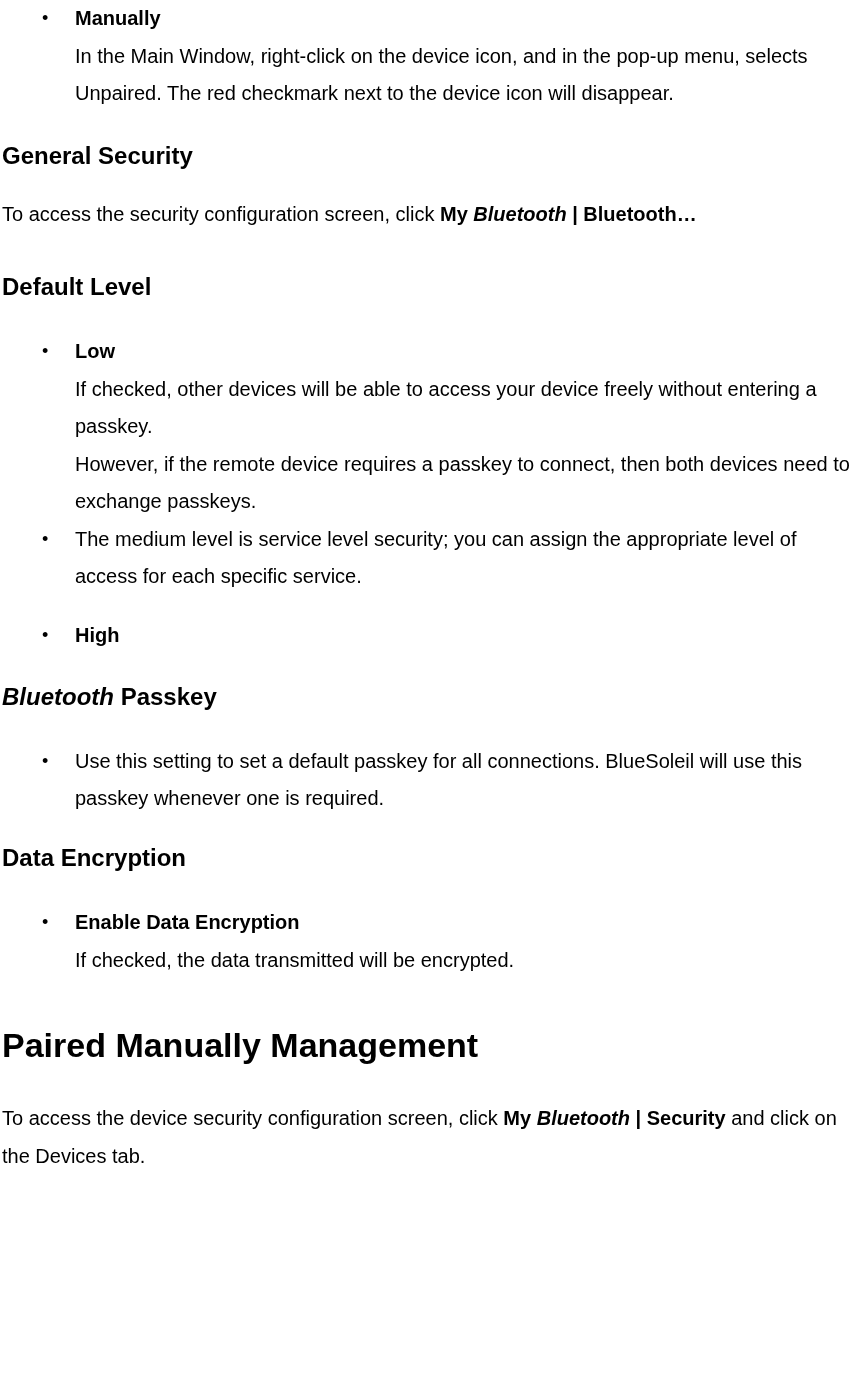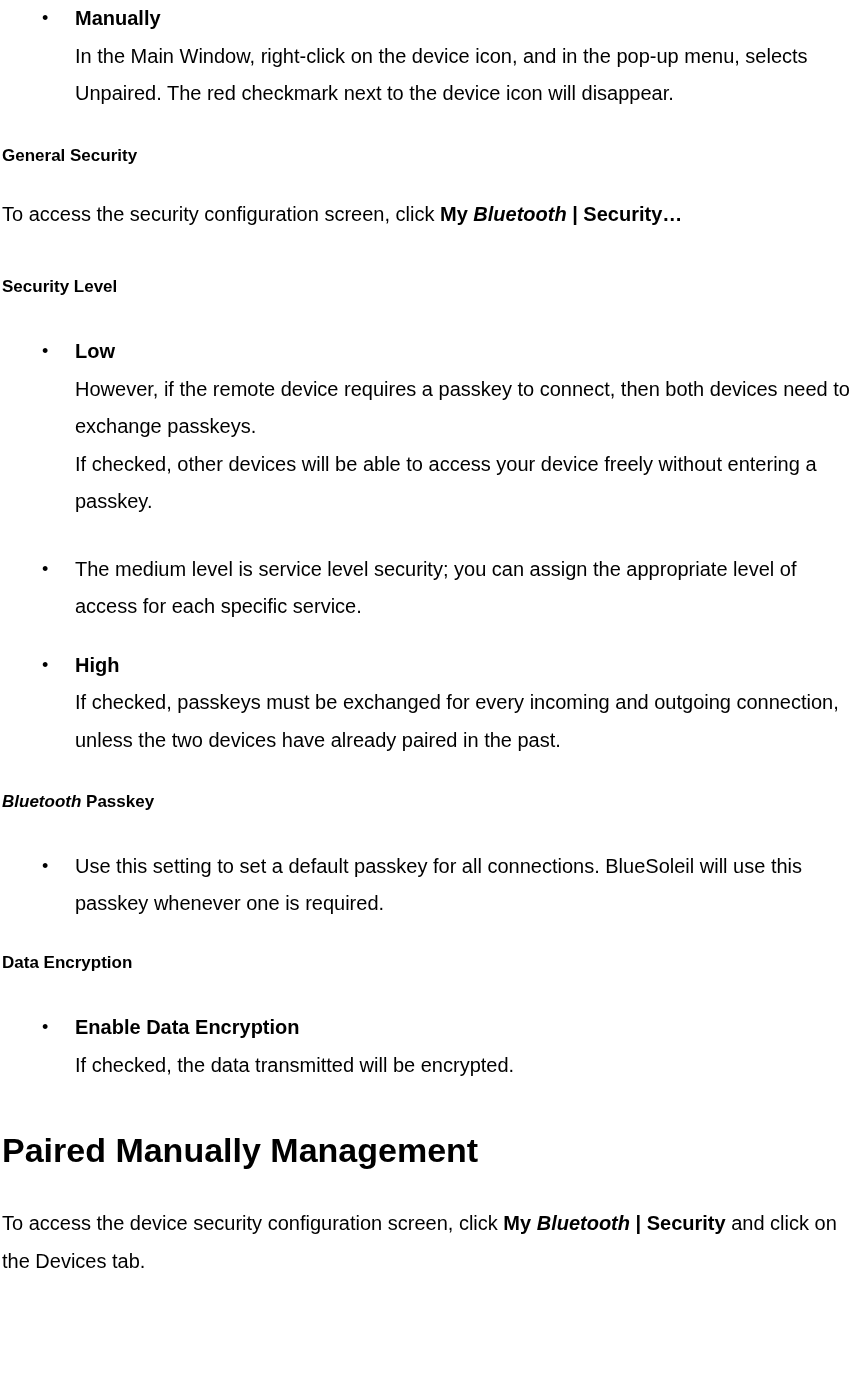--- a/index.html
+++ b/index.html
@@ -22,36 +22,36 @@
     left: 40px;
     top: 0;
     width: 20px;
     text-align: left;
     font-size: 18px;
   }
   .li-title { font-weight: bold; }
   .li-body { margin: 0; }
 
   h2.section {
-    font-size: 17px;
+    font-size: 24px;
     font-weight: bold;
     line-height: 37.5px;
     margin: 24px 0 0 0;
   }
   #h-seclevel { margin-top: 34px; }
   #h-btpasskey { }
   #h-dataenc { margin-top: 21px; }
 
   p.body-para { margin: 22px 0 0 0; }
 
   #list-seclevel { margin-top: 28px; }
   #list-btpasskey { margin-top: 27px; }
   #list-dataenc { margin-top: 28px; }
 
-  .spaced-desc { margin-top: 30px; margin-bottom: 21px; }
+  .spaced-desc { margin-bottom: 21px; }
   li.gap-top { margin-top: 0; }
 
   h1.big {
     font-size: 34px;
     font-weight: bold;
     line-height: 45px;
     margin: 44px 0 0 0;
     letter-spacing: 0px;
   }
   #p-outro { margin-top: 32px; }
@@ -66,39 +66,38 @@
   <ul class="blist">
     <li>
       <span class="dot">•</span>
       <div class="li-title">Manually</div>
       <div class="li-body">In the Main Window, right-click on the device icon, and in the pop-up menu, selects Unpaired. The red checkmark next to the device icon will disappear.</div>
     </li>
   </ul>
 
   <h2 class="section" id="h-general">General Security</h2>
 
-  <p class="body-para" id="p-access"><span>To access the security configuration screen, click </span><b>My </b><b><i>Bluetooth</i></b><b> | Security…</b></p>
+  <p class="body-para" id="p-access"><span>To access the security configuration screen, click </span><b>My </b><b><i>Bluetooth</i></b><b> | Bluetooth…</b></p>
 
-  <h2 class="section" id="h-seclevel">Security Level</h2>
+  <h2 class="section" id="h-seclevel">Default Level</h2>
 
   <ul class="blist" id="list-seclevel">
     <li>
       <span class="dot">•</span>
       <div class="li-title">Low</div>
+      <div class="li-body">If checked, other devices will be able to access your device freely without entering a passkey.</div>
       <div class="li-body">However, if the remote device requires a passkey to connect, then both devices need to exchange passkeys.</div>
-      <div class="li-body">If checked, other devices will be able to access your device freely without entering a passkey.</div>
     </li>
     <li>
       <span class="dot">•</span>
       <div class="li-body spaced-desc">The medium level is service level security; you can assign the appropriate level of access for each specific service.</div>
     </li>
     <li class="gap-top">
       <span class="dot">•</span>
       <div class="li-title">High</div>
-      <div class="li-body">If checked, passkeys must be exchanged for every incoming and outgoing connection, unless the two devices have already paired in the past.</div>
     </li>
   </ul>
 
   <h2 class="section" id="h-btpasskey"><i>Bluetooth</i><span> Passkey</span></h2>
 
   <ul class="blist" id="list-btpasskey">
     <li>
       <span class="dot">•</span>
       <div class="li-body">Use this setting to set a default passkey for all connections. BlueSoleil will use this passkey whenever one is required.</div>
     </li>

